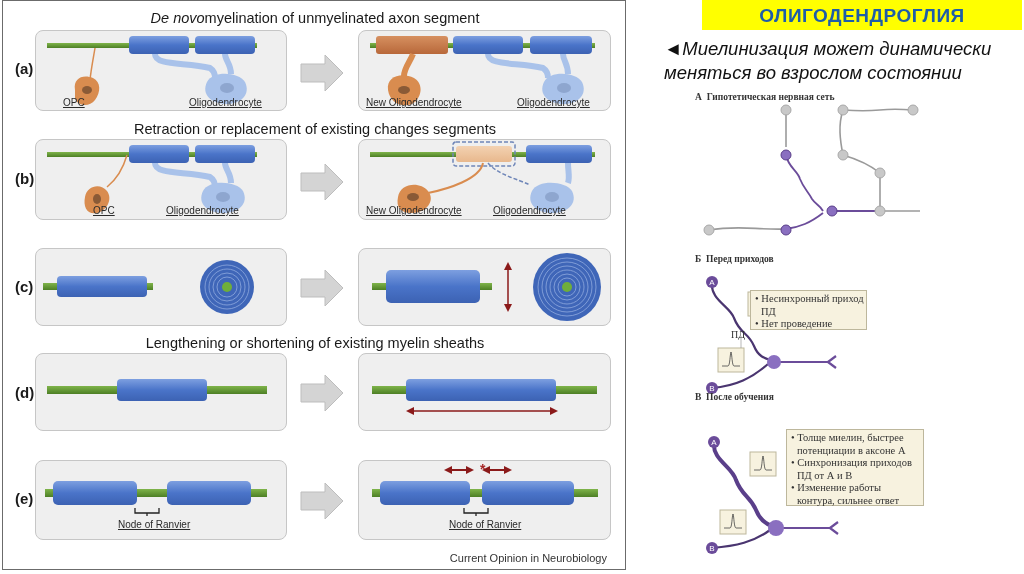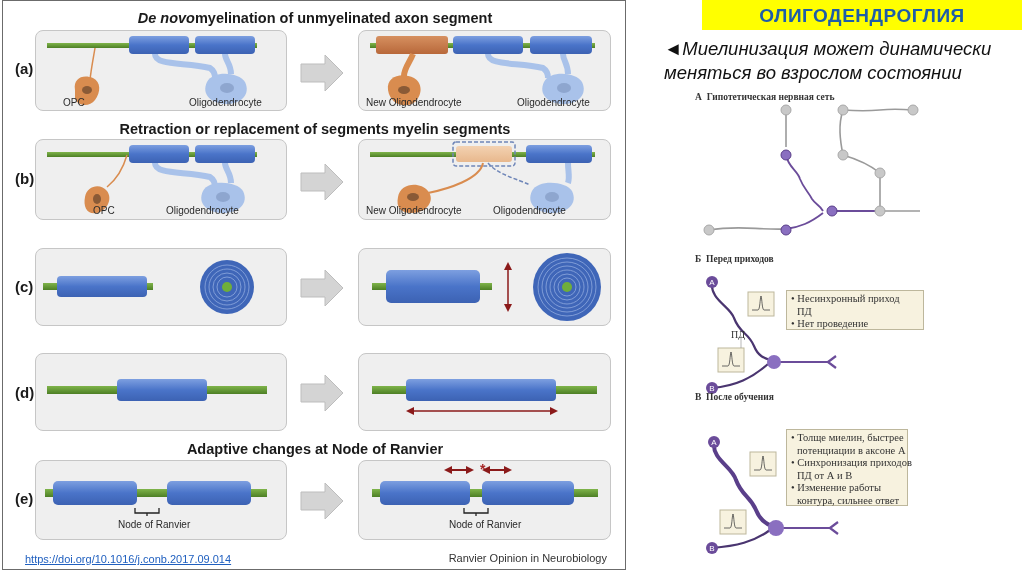--- a/index.html
+++ b/index.html
@@ -1,40 +1,40 @@
 <!DOCTYPE html>
 <html><head>
 <meta charset="utf-8">
 <style>
   html, body { margin:0; padding:0; background:#ffffff; }
   body { width:1024px; height:574px; position:relative; overflow:hidden; font-family:"Liberation Sans", sans-serif; }
   #figure { position:absolute; left:2px; top:0px; width:624px; height:570px; border:1.5px solid #6b6b6b; box-sizing:border-box; background:#fff; }
-  .row-title { position:absolute; left:0; width:624px; text-align:center; font-weight:bold; font-size:14.5px; color:#1a1a1a; }
+  .row-title { position:absolute; left:0; width:624px; text-align:center; font-weight:normal; font-size:14.5px; color:#1a1a1a; }
   .row-label { position:absolute; left:12px; font-weight:bold; font-size:15px; color:#1a1a1a; }
   .panel { position:absolute; background:#efefef; border:1.5px solid #c6c6c6; border-radius:8px; box-sizing:border-box; }
-  .cap { position:absolute; font-size:10px; color:#2a2a2a; white-space:nowrap; }
+  .cap { position:absolute; font-size:10px; color:#2a2a2a; white-space:nowrap;text-decoration:underline; }
   .arrow-big { position:absolute; width:46px; height:40px; }
   svg { position:absolute; overflow:visible; }
   #doi-link { position:absolute; left:22px; top:552px; font-size:11px; color:#1f5fbf; text-decoration:underline; }
   #journal { position:absolute; right:18px; top:551px; font-size:11px; color:#333; }
   #banner { position:absolute; left:702px; top:0px; width:320px; height:30px; background:#ffff00; text-align:center; font-weight:bold; font-size:19px; color:#1f5ea8; line-height:32px; letter-spacing:0.5px; }
   #subtitle { position:absolute; left:664px; top:37px; width:360px; font-style:italic; font-size:18.5px; color:#111; line-height:24px; }
   .ru-head { position:absolute; font-family:"Liberation Serif", serif; font-weight:bold; font-size:9.5px; color:#333; }
   .note-box { position:absolute; background:#f7f2df; border:1px solid #bdb79c; font-family:"Liberation Serif", serif; font-size:10.5px; color:#333; line-height:12.5px; padding:2px 4px; box-sizing:border-box; }
   .note-box div { white-space:nowrap; }
   .ru-small { position:absolute; font-family:"Liberation Serif", serif; font-size:10px; color:#333; }
 </style>
 </head>
 <body>
 
 <div id="figure">
 
   <div class="row-title" style="top:9px"><i>De novo</i><span>myelination of unmyelinated axon segment</span></div>
-  <div class="row-title" style="top:120px">Retraction or replacement of segments myelin segments</div>
-  <div class="row-title" style="top:440px">Adaptive changes at Node of Ranvier</div>
+  <div class="row-title" style="top:120px">Retraction or replacement of existing changes segments</div>
+  <div class="row-title" style="top:334px">Lengthening or shortening of existing myelin sheaths</div>
 
   <div class="row-label" style="top:59px">(a)</div>
   <div class="row-label" style="top:169px">(b)</div>
   <div class="row-label" style="top:277px">(c)</div>
   <div class="row-label" style="top:383px">(d)</div>
   <div class="row-label" style="top:489px">(e)</div>
 
   <div class="panel" style="left:32px;top:29px;width:252px;height:81px"></div>
   <div class="panel" style="left:355px;top:29px;width:253px;height:81px"></div>
 
@@ -218,22 +218,21 @@
     </g>
     <g>
       <line x1="128" y1="10" x2="150" y2="10" stroke="#8b1a1a" stroke-width="2"></line>
       <path d="M132 6 L124 10 L132 14 Z" fill="#8b1a1a"></path>
         <path d="M146 6 L154 10 L146 14 Z" fill="#8b1a1a"></path>
     </g>
   </svg>
   <div style="position:absolute;left:477px;top:460px;color:#a82a2a;font-size:14px;font-weight:bold">*</div>
   <div class="cap" style="left:446px;top:518px">Node of Ranvier</div>
 
-  <a id="doi-link" href="#">https://doi.org/10.1016/j.conb.2017.09.014</a>
-  <div id="journal">Ranvier Opinion in Neurobiology</div>
+  <div id="journal">Current Opinion in Neurobiology</div>
 </div>
 
 <div id="banner">ОЛИГОДЕНДРОГЛИЯ</div>
 <div id="subtitle"><span>◄</span><span>Миелинизация может динамически меняться во взрослом состоянии</span></div>
 
 <div class="ru-head" style="left:695px;top:92px"><span>А</span>&nbsp; <span>Гипотетическая нервная сеть</span></div>
 <svg style="left:680px;top:85px" width="260" height="160">
   <g stroke="#9a9a9a" stroke-width="1.6" fill="none">
     <path d="M106 25 L106 62"></path>
     <path d="M163 25 C205 28 195 22 233 25"></path>
@@ -278,21 +277,21 @@
     <rect x="58" y="22" width="26" height="24" fill="#f7f2df" stroke="#bdb79c"></rect>
     <path d="M62 40 H68 C70 40 70 28 71 26 C72 28 72 40 74 40 H80" stroke="#444" stroke-width="0.8" fill="none"></path>
   </g>
   <g>
     <rect x="28" y="78" width="26" height="24" fill="#f7f2df" stroke="#bdb79c"></rect>
     <path d="M32 96 H38 C40 96 40 84 41 82 C42 84 42 96 44 96 H50" stroke="#444" stroke-width="0.8" fill="none"></path>
   </g>
   <line x1="51" y1="66" x2="51" y2="78" stroke="#999" stroke-width="0.7"></line>
 </svg>
 <div class="ru-small" style="left:731px;top:329px">ПД</div>
-<div class="note-box" style="left:786px;top:290px;width:138px;height:40px">
+<div class="note-box" style="left:750px;top:290px;width:117px;height:40px">
   <div>• Несинхронный приход</div>
   <div style="padding-left:6px">ПД</div>
   <div>• Нет проведение</div>
 </div>
 
 <div class="ru-head" style="left:695px;top:392px"><span>В</span>&nbsp; <span>После обучения</span></div>
 <svg style="left:690px;top:430px" width="170" height="135">
   <path d="M24 12 C22 30 42 36 46 50 C52 66 60 66 66 80 C70 90 76 94 82 96" stroke="#5a3f8a" stroke-width="4" fill="none"></path>
   <path d="M22 118 C46 116 64 112 80 100" stroke="#4a3570" stroke-width="2.2" fill="none"></path>
   <path d="M88 98 L140 98 M140 98 L148 92 M140 98 L148 104" stroke="#6b4c9a" stroke-width="2.2" fill="none"></path>
@@ -303,20 +302,20 @@
   <text x="22" y="121" font-size="8" fill="#fff" text-anchor="middle">B</text>
   <g>
     <rect x="60" y="22" width="26" height="24" fill="#f7f2df" stroke="#bdb79c"></rect>
     <path d="M64 40 H70 C72 40 72 28 73 26 C74 28 74 40 76 40 H82" stroke="#444" stroke-width="0.8" fill="none"></path>
   </g>
   <g>
     <rect x="30" y="80" width="26" height="24" fill="#f7f2df" stroke="#bdb79c"></rect>
     <path d="M34 98 H40 C42 98 42 86 43 84 C44 86 44 98 46 98 H52" stroke="#444" stroke-width="0.8" fill="none"></path>
   </g>
 </svg>
-<div class="note-box" style="left:786px;top:429px;width:122px;height:77px">
+<div class="note-box" style="left:786px;top:429px;width:138px;height:77px">
   <div>• Толще миелин, быстрее</div>
   <div style="padding-left:6px">потенциации в аксоне А</div>
   <div>• Синхронизация приходов</div>
   <div style="padding-left:6px">ПД от А и В</div>
   <div>• Изменение работы</div>
   <div style="padding-left:6px">контура, сильнее ответ</div>
 </div>
 
 </body></html>

